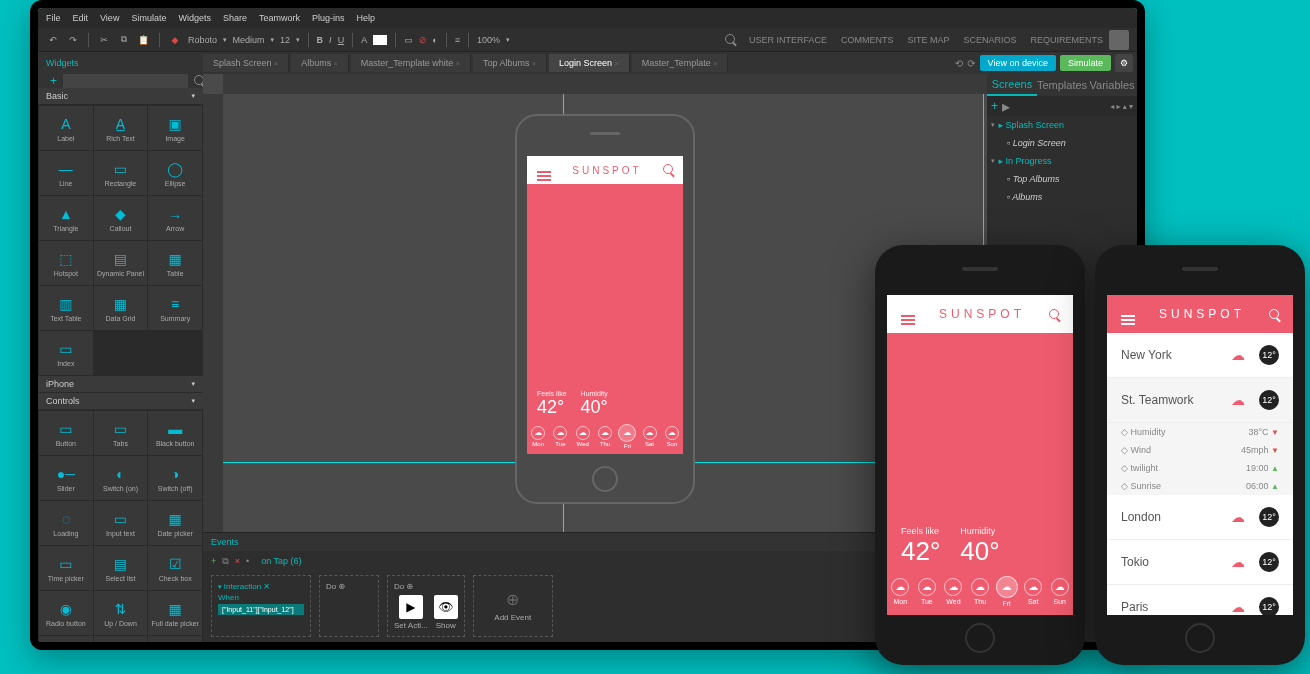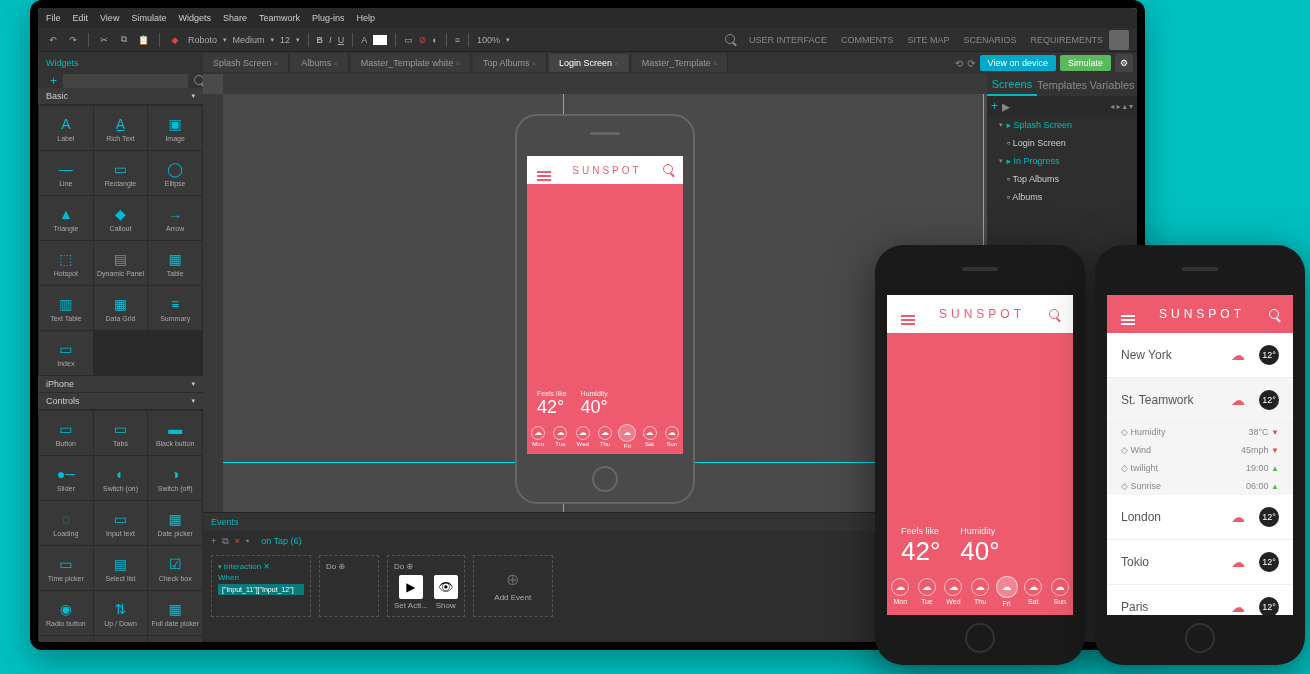--- a/index.html
+++ b/index.html
@@ -55,25 +55,25 @@
 .forecast .day{flex:1;display:flex;flex-direction:column;align-items:center;justify-content:center;gap:1px;color:#fff;font-size:6px;}
 .forecast .day .circ{width:14px;height:14px;border:1px solid rgba(255,255,255,.6);border-radius:50%;display:flex;align-items:center;justify-content:center;font-size:8px;}
 .forecast .day.active .circ{background:rgba(255,255,255,.2);width:18px;height:18px;}
 .right-panel{width:150px;background:#2e2e2e;display:flex;flex-direction:column;}
 .rp-tabs{height:22px;display:flex;background:#333;font-size:11px;}
 .rp-tabs .rtab{flex:1;display:flex;align-items:center;justify-content:center;color:#888;cursor:pointer;}
 .rp-tabs .rtab.active{color:#0bb;border-bottom:2px solid #0bb;}
 .rp-toolbar{height:20px;display:flex;align-items:center;padding:0 4px;gap:4px;background:#2a2a2a;}
 .rp-toolbar .plus{color:#0bb;font-size:12px;}
 .tree{font-size:9px;color:#ccc;}
-.tree .node{padding:4px 12px;display:flex;align-items:center;gap:4px;cursor:pointer;}
+.tree .node{padding:4px 4px;display:flex;align-items:center;gap:4px;cursor:pointer;}
 .tree .node .arrow{font-size:7px;color:#888;}
 .tree .node.folder{color:#0bb;}
-.tree .child{padding-left:20px;}
-.events-panel{position:absolute;bottom:0;left:165px;right:140px;height:130px;background:#2e2e2e;border-top:1px solid #222;}
+.tree .child{padding-left:20px;font-style:italic;}
+.events-panel{position:absolute;bottom:0;left:165px;right:140px;height:110px;background:#2e2e2e;border-top:1px solid #222;}
 .ep-header{height:18px;background:#333;display:flex;align-items:center;padding:0 8px;font-size:9px;color:#0bb;}
 .ep-toolbar{height:20px;display:flex;align-items:center;padding:0 8px;gap:6px;font-size:9px;color:#aaa;}
 .ep-toolbar .plus{color:#5cb85c;}
 .ep-toolbar .x{color:#d9534f;}
 .ep-toolbar .tab{color:#0bb;padding:2px 6px;}
 .ep-content{display:flex;padding:4px 8px;gap:8px;font-size:8px;color:#aaa;}
 .ep-box{border:1px dashed #555;padding:6px;min-width:100px;}
 .ep-action{display:flex;flex-direction:column;align-items:center;gap:2px;}
 .ep-action .icon{width:24px;height:24px;background:#fff;border-radius:2px;display:flex;align-items:center;justify-content:center;color:#000;font-size:12px;}
 

